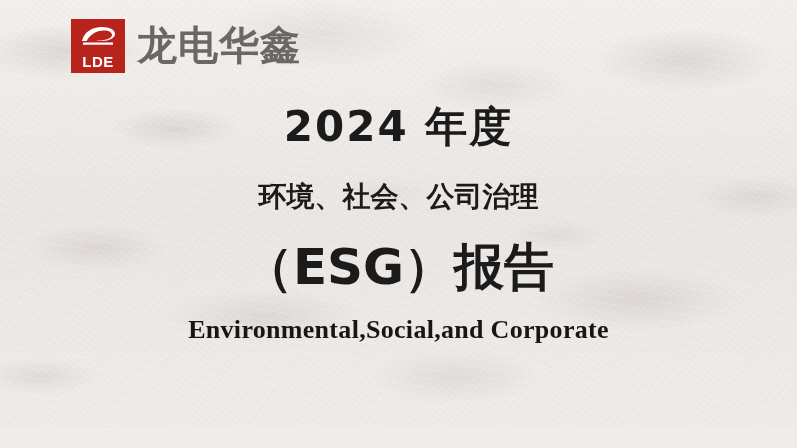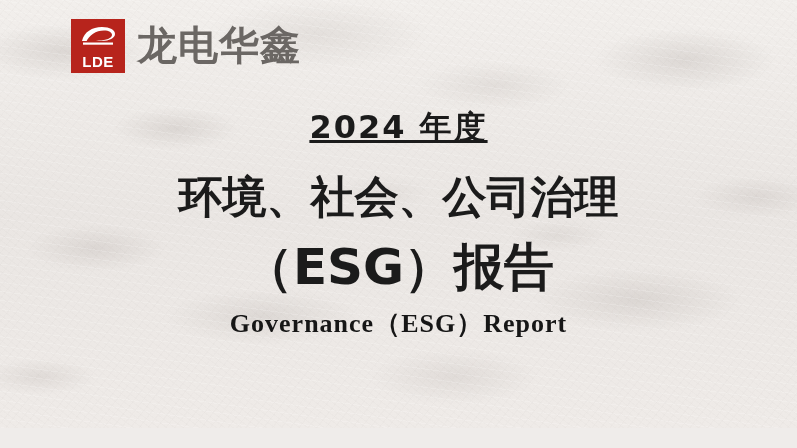--- a/index.html
+++ b/index.html
@@ -109,22 +109,22 @@
   }
   .cn-line {
     font-family: "DejaVu Sans", sans-serif;
     font-weight: bold;
     color: #1b1b1b;
     font-size: 41px;
     line-height: 70px;
     letter-spacing: 2px;
     white-space: nowrap;
   }
-  #cn-line-1 { font-size: 32px; text-decoration: underline; }
-  #cn-line-2 { font-size: 44px; letter-spacing: 0px; text-align: center; }
+  #cn-line-1 { font-size: 42px; }
+  #cn-line-2 { font-size: 28px; letter-spacing: 0px; text-align: center; }
   #cn-line-3 { font-size: 50px; letter-spacing: 0px; }
 
   .en-line {
     font-family: "Liberation Serif", serif;
     font-weight: bold;
     color: #161616;
     font-size: 26px;
     line-height: 44px;
     letter-spacing: .3px;
     white-space: nowrap;
@@ -149,16 +149,16 @@
       </svg>
       <div class="lde">LDE</div>
     </div>
     <div id="logo-cn">龙电华鑫</div>
   </div>
 
   <div id="title-block">
     <div class="cn-line" id="cn-line-1">2024 年度</div>
     <div class="cn-line" id="cn-line-2">环境、社会、公司治理</div>
     <div class="cn-line" id="cn-line-3">（ESG）报告</div>
-    <div class="en-line" id="en-line-2">Governance（ESG）Report</div>
+    <div class="en-line" id="en-line-1">Environmental,Social,and Corporate</div>
   </div>
 
 </div>
 
 </body></html>

